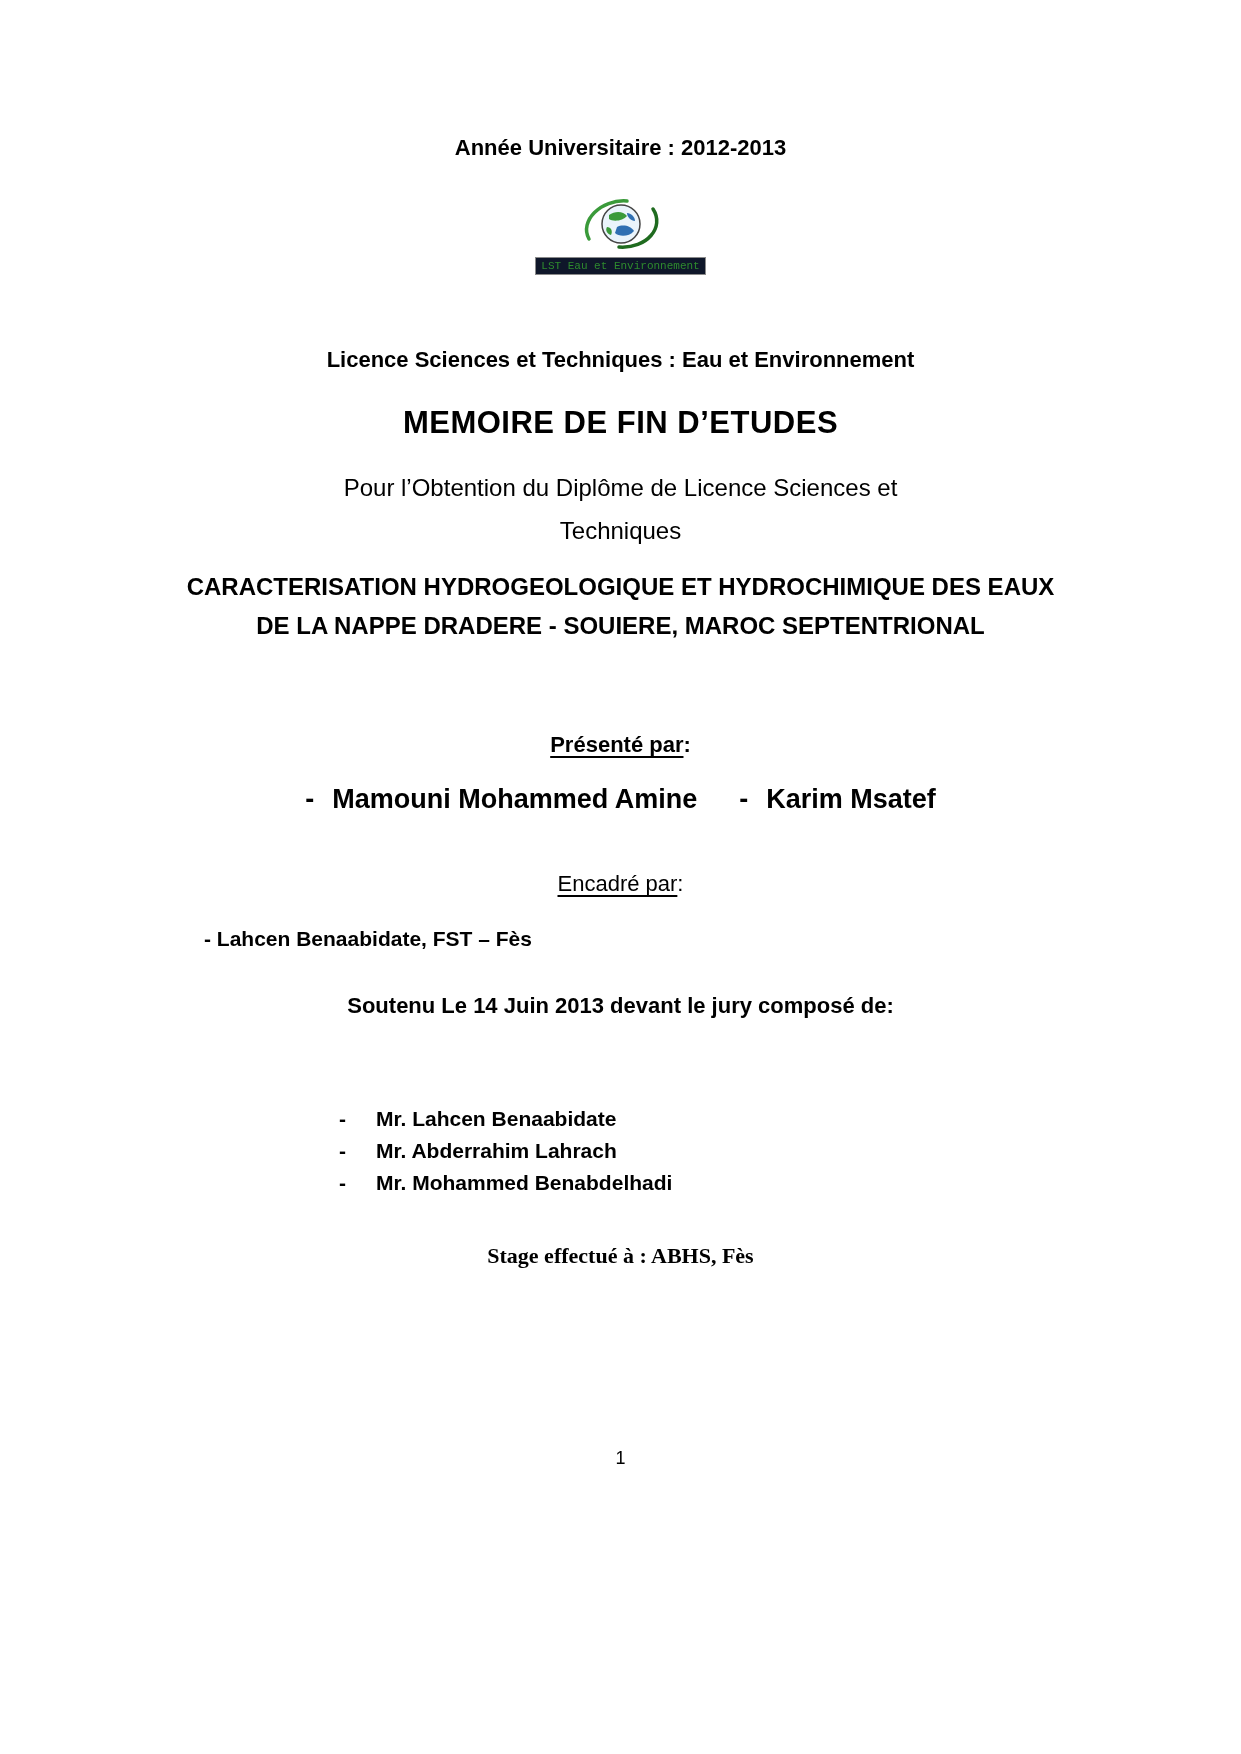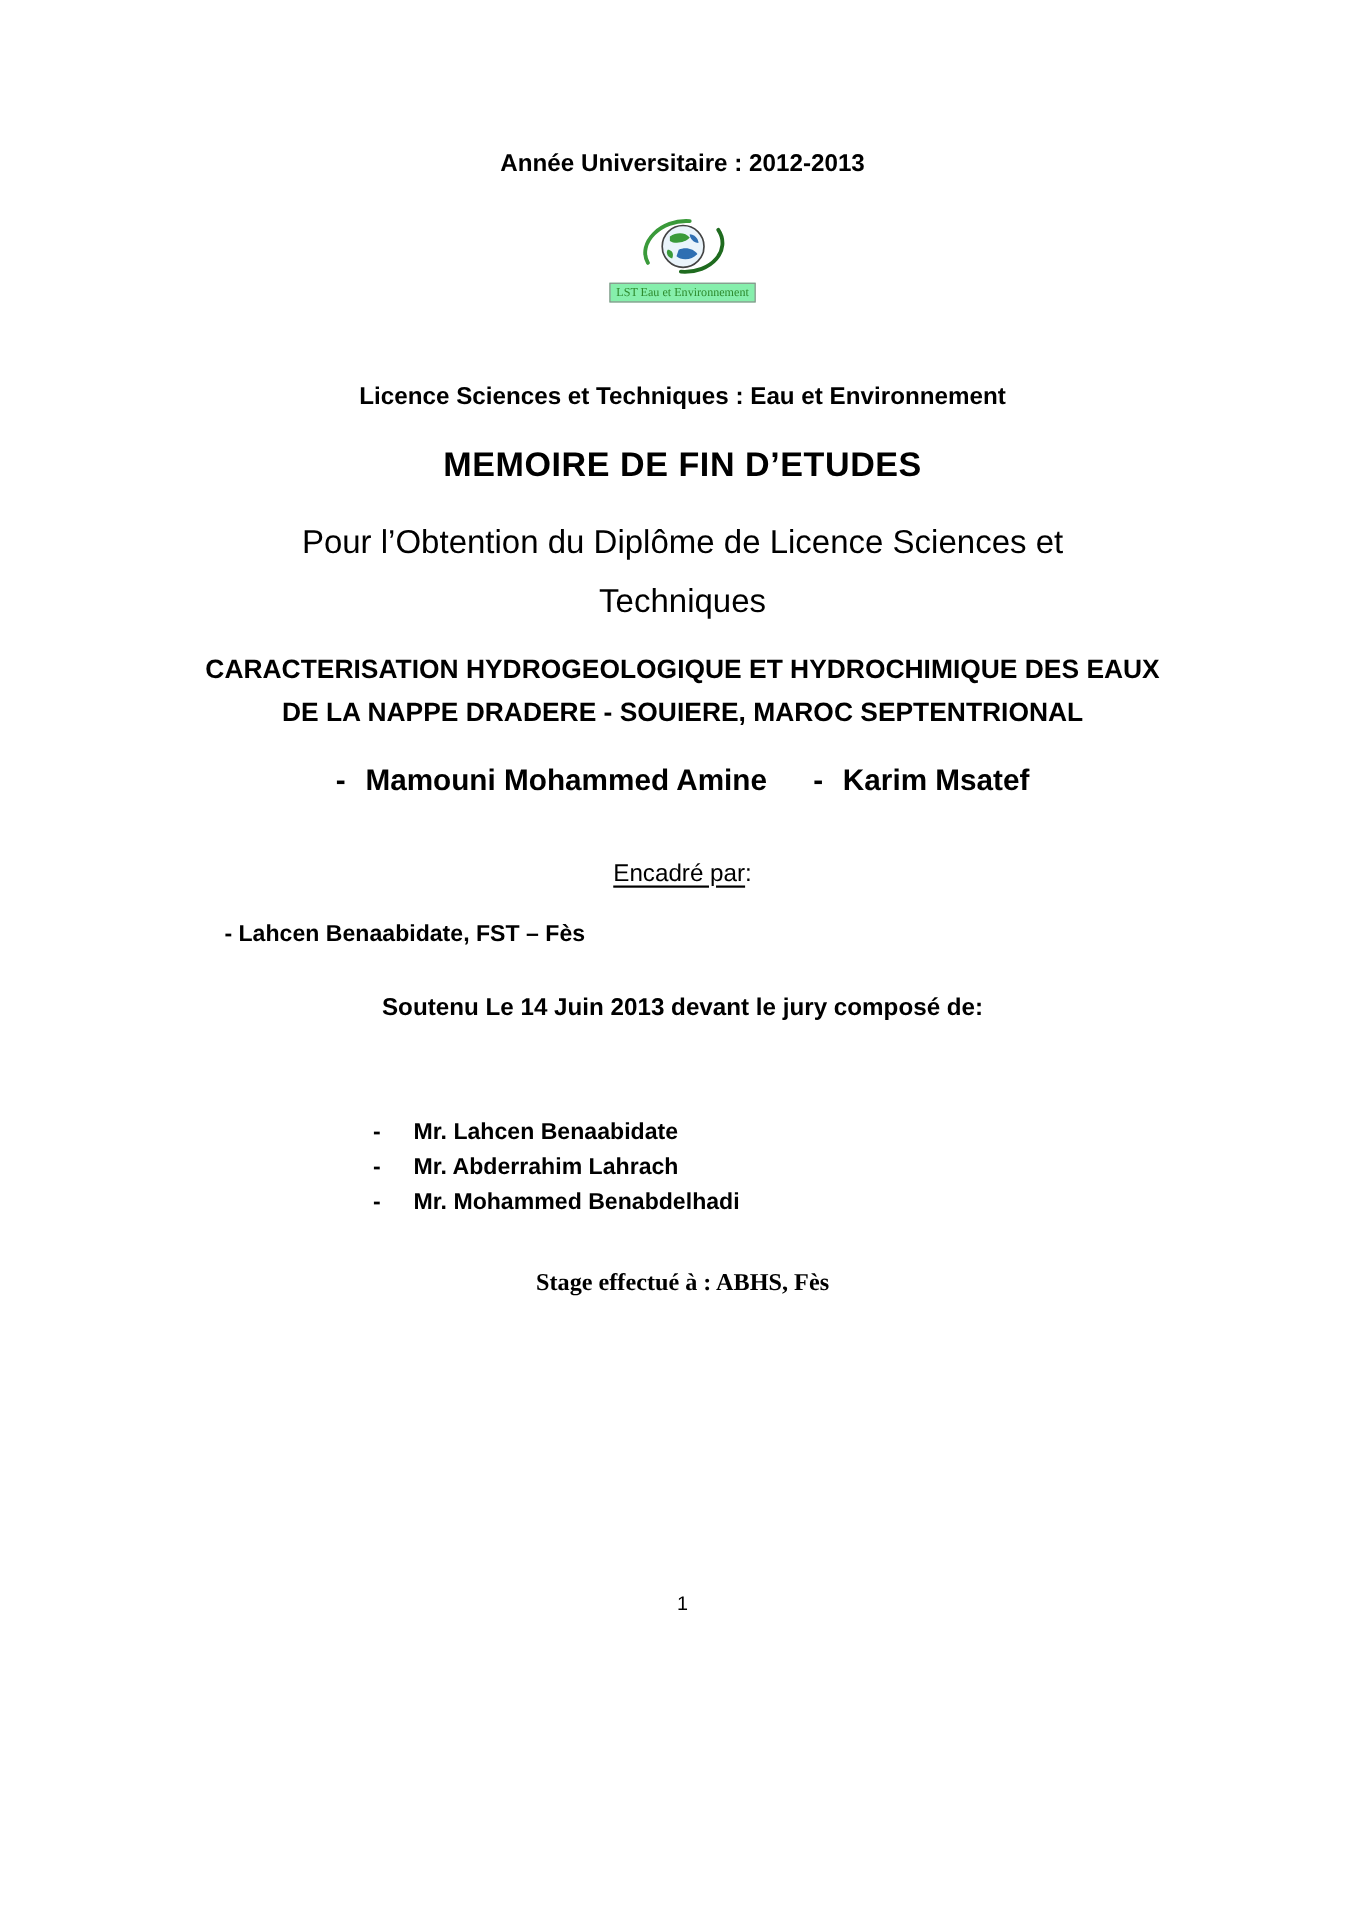--- a/index.html
+++ b/index.html
@@ -36,44 +36,44 @@
     display: flex;
     flex-direction: column;
     align-items: center;
   }
   .logo-art {
     width: 120px;
     height: 66px;
   }
   .logo-caption {
     border: 1px solid #8a8a8a;
-    background: #86efac;
+    background: #0f172a;
     font-size: 11px;
     color: #2e8b2e;
     padding: 2px 5px;
     white-space: nowrap;
-    font-family: Liberation Serif, serif;
+    font-family: Liberation Mono, monospace;
   }
 
   .program {
     margin-top: 72px;
     font-size: 22px;
     font-weight: bold;
   }
 
   .main-title {
     margin-top: 32px;
     font-size: 31px;
     font-weight: bold;
     letter-spacing: 0.5px;
   }
 
   .subtitle {
     margin-top: 26px;
-    font-size: 30px;
+    font-size: 24px;
     font-weight: 400;
     line-height: 1.78;
   }
 
   .thesis-title {
     margin-top: 16px;
     font-size: 24px;
     font-weight: bold;
     line-height: 1.62;
   }
@@ -173,20 +173,23 @@
   <div class="subtitle center">
     <div>Pour l’Obtention du Diplôme de Licence Sciences et</div>
     <div>Techniques</div>
   </div>
 
   <div class="thesis-title center">
     <div>CARACTERISATION HYDROGEOLOGIQUE ET HYDROCHIMIQUE DES EAUX</div>
     <div>DE LA NAPPE DRADERE - SOUIERE, MAROC SEPTENTRIONAL</div>
   </div>
 
+  <div class="presented-label center">
+    <span class="underlined">Présenté par</span><span>:</span>
+  </div>
 
   <div class="presenters center">
     <span class="marker">-</span><span>Mamouni Mohammed Amine</span><span class="gap"></span><span class="marker">-</span><span>Karim Msatef</span>
   </div>
 
   <div class="encadre-label center">
     <span class="underlined">Encadré par</span><span>:</span>
   </div>
 
   <div class="supervisors">

